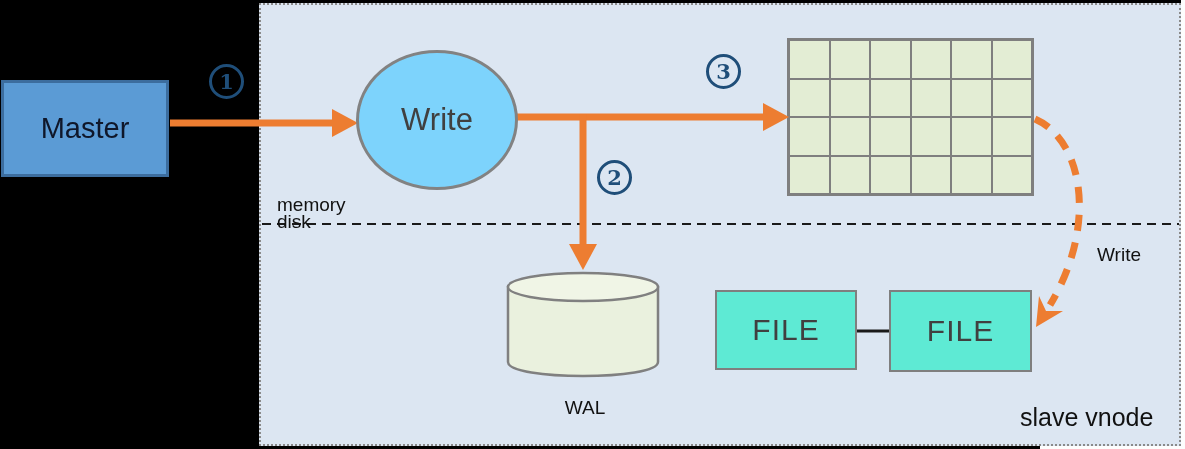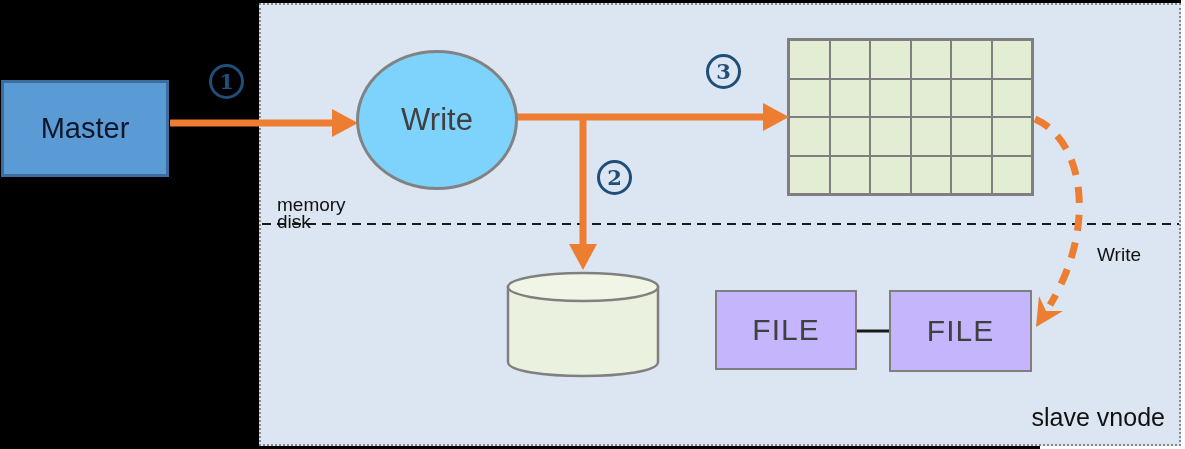--- a/index.html
+++ b/index.html
@@ -29,32 +29,32 @@
 
   .write-ellipse { position:absolute; left:356px; top:50px; width:162px; height:140px;
                    border-radius:50%; background:#7dd3fc; border:3px solid #828282;
                    display:flex; align-items:center; justify-content:center;
                    font-size:31px; color:#404040; }
 
   .memory-table { position:absolute; left:787px; top:38px; width:247px; height:158px;
                   display:grid; border:2px solid #7f7f7f; background:#e3edd4; }
   .memory-table .cell { border:1px solid #7f7f7f; background:#e3edd4; }
 
-  .file-box { position:absolute; background:#c4b5fd; border:2px solid #7f7f7f;
+  .file-box { position:absolute; background:#5eead4; border:2px solid #7f7f7f;
               display:flex; align-items:center; justify-content:center;
               font-size:30px; color:#404040; letter-spacing:1px; }
   .file-1 { left:715px; top:290px; width:142px; height:80px; }
   .file-2 { left:889px; top:290px; width:143px; height:82px; }
 
   .lbl { position:absolute; color:#111; font-size:19px; }
   .lbl-memory { left:277px; top:194px; }
   .lbl-disk   { left:277px; top:211px; }
   .lbl-wal    { left:535px; top:397px; width:100px; text-align:center; }
   .lbl-flush  { left:1097px; top:244px; }
-  .lbl-slave  { left:1020px; top:403px; width:145px; text-align:right; font-size:25px; }
+  .lbl-slave  { left:1020px; top:403px; width:145px; text-align:left; font-size:25px; }
 
   svg.overlay { position:absolute; left:0; top:0; width:1185px; height:449px; pointer-events:none; }
 </style>
 </head>
 <body>
 
 <div id="canvas">
 
   <div class="region"></div>
   <div class="edge-strip-right"></div>
@@ -139,16 +139,17 @@
   </div>
   <div class="step step-2">
     <span>2</span>
   </div>
   <div class="step step-3">
     <span>3</span>
   </div>
 
   <div class="lbl lbl-memory">memory</div>
   <div class="lbl lbl-disk">disk</div>
+  <div class="lbl lbl-wal">WAL</div>
   <div class="lbl lbl-flush">Write</div>
   <div class="lbl lbl-slave">slave vnode</div>
 
 </div>
 
 </body></html>

